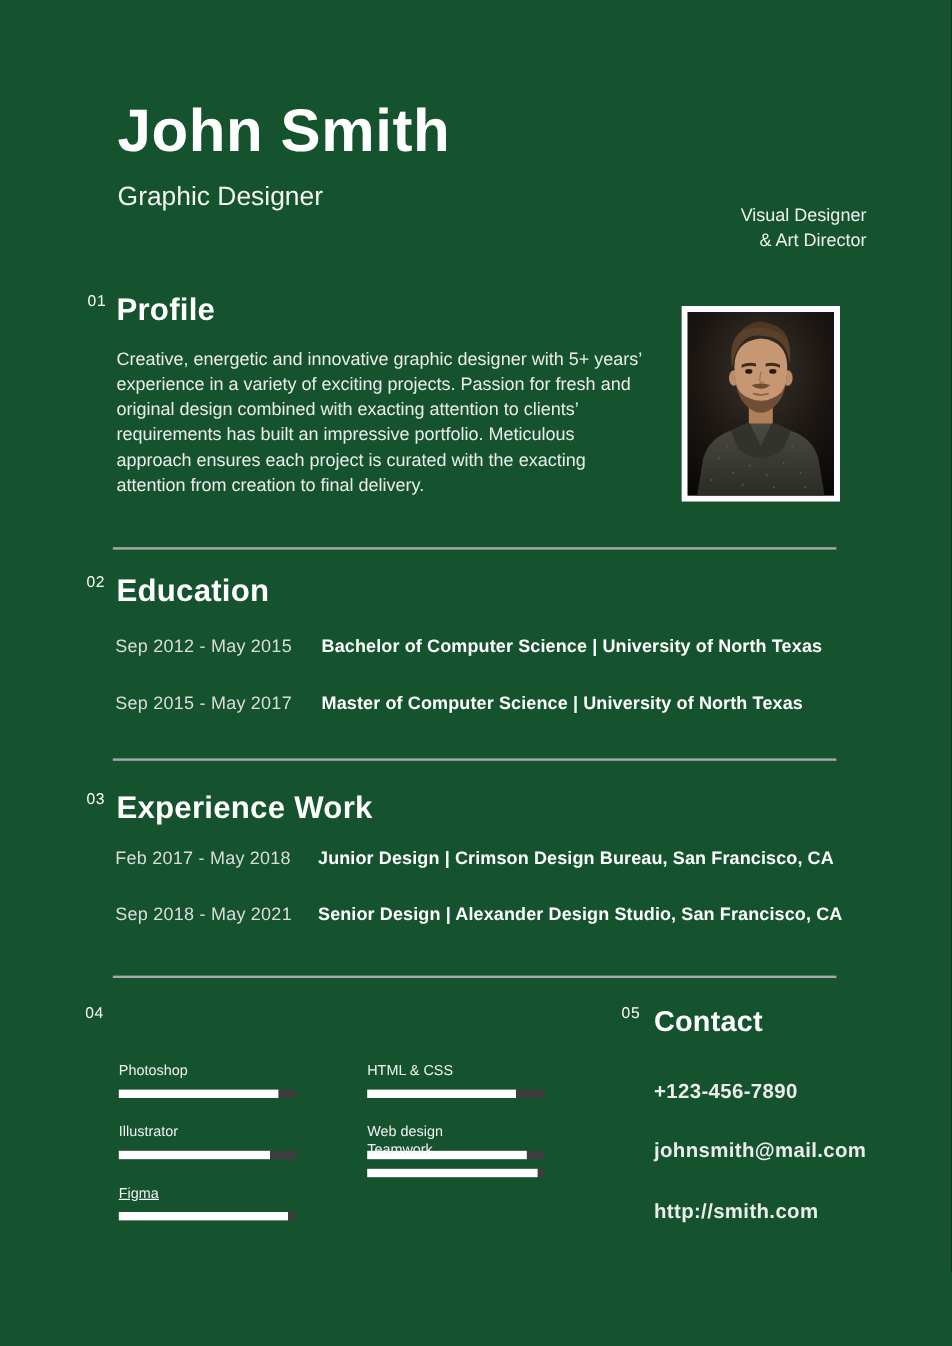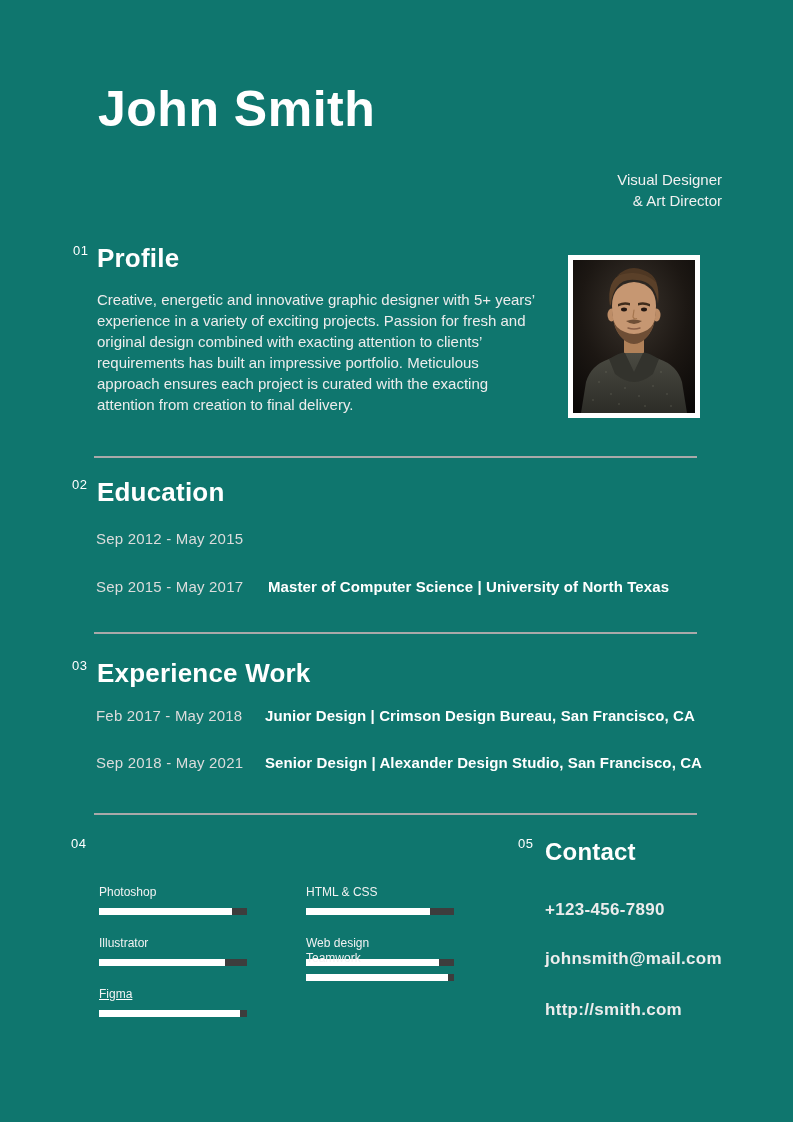--- a/index.html
+++ b/index.html
@@ -2,21 +2,21 @@
 <html><head>
 <meta charset="utf-8">
 <title>Resume</title>
 <style>
   * { margin:0; padding:0; box-sizing:border-box; }
   html,body { background:#161616; }
   .page {
     position:relative;
     width:793px; height:1122px;
     margin:0 auto;
-    background:#0f766e;
+    background:#14532d;
     color:#ffffff;
     font-family:"Liberation Sans", sans-serif;
     overflow:hidden;
   }
   .abs { position:absolute; }
 
   .name {
     left:98px; top:80px;
     font-size:50px; font-weight:700; letter-spacing:0.5px;
     color:#ffffff;
@@ -73,20 +73,21 @@
   .skill-bar-fill { height:7px; background:#ffffff; width:0%; }
 
   .contact-value { font-size:17px; font-weight:700; color:#ececec; letter-spacing:0.3px; }
 </style>
 </head>
 <body>
 
 <div class="page">
 
   <div class="abs name">John Smith</div>
+  <div class="abs role">Graphic Designer</div>
   <div class="abs tagline">
     <div>Visual Designer</div>
     <div>&amp; Art Director</div>
   </div>
 
   <div class="abs sec-num" style="left:73px; top:243px;">01</div>
   <div class="abs sec-heading" style="left:97px; top:243px;">Profile</div>
   <div class="abs profile-body">Creative, energetic and innovative graphic designer with 5+ years’ experience in a variety of exciting projects. Passion for fresh and original design combined with exacting attention to clients’ requirements has built an impressive portfolio. Meticulous approach ensures each project is curated with the exacting attention from creation to final delivery.</div>
 
   <div class="abs photo-frame">
@@ -135,20 +136,21 @@
       <ellipse cx="71" cy="49.5" rx="3" ry="1.9" fill="#241812"></ellipse>
       <path d="M61 50 L60 57 Q61 59.5 63.5 58.5" stroke="#a5764f" stroke-width="1.2" fill="none" stroke-linecap="round"></path>
     </svg>
   </div>
 
   <div class="abs divider" style="top:456px;"></div>
 
   <div class="abs sec-num" style="left:72px; top:477px;">02</div>
   <div class="abs sec-heading" style="left:97px; top:477px;">Education</div>
   <div class="abs row-dates" style="left:96px; top:530px;">Sep 2012 - May 2015</div>
+  <div class="abs row-detail" style="left:268px; top:530px;">Bachelor of Computer Science | University of North Texas</div>
   <div class="abs row-dates" style="left:96px; top:578px;">Sep 2015 - May 2017</div>
   <div class="abs row-detail" style="left:268px; top:578px;">Master of Computer Science | University of North Texas</div>
 
   <div class="abs divider" style="top:632px;"></div>
 
   <div class="abs sec-num" style="left:72px; top:658px;">03</div>
   <div class="abs sec-heading" style="left:97px; top:658px;">Experience Work</div>
   <div class="abs row-dates" style="left:96px; top:707px;">Feb 2017 - May 2018</div>
   <div class="abs row-detail" style="left:265px; top:707px;">Junior Design | Crimson Design Bureau, San Francisco, CA</div>
   <div class="abs row-dates" style="left:96px; top:754px;">Sep 2018 - May 2021</div>

